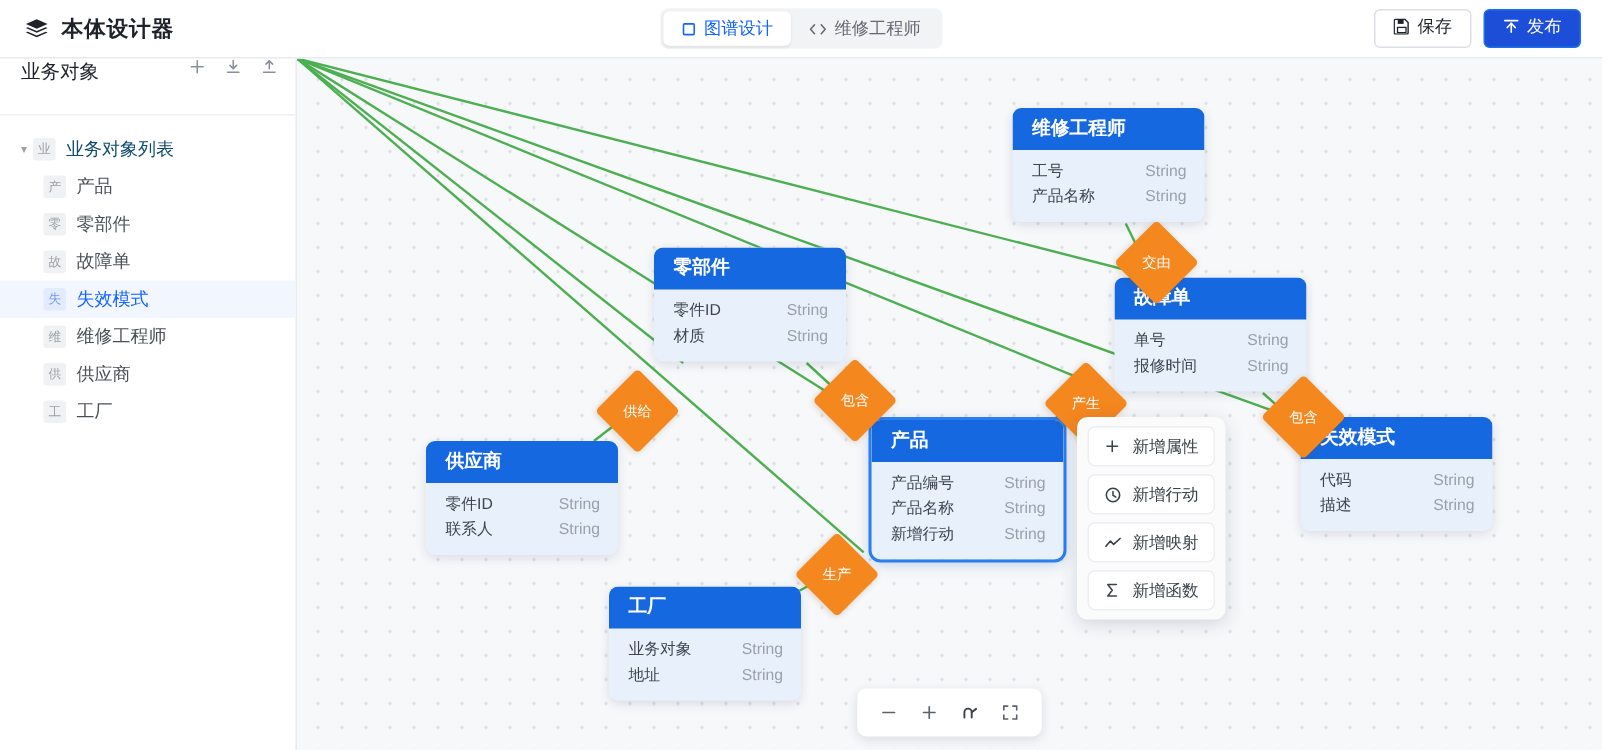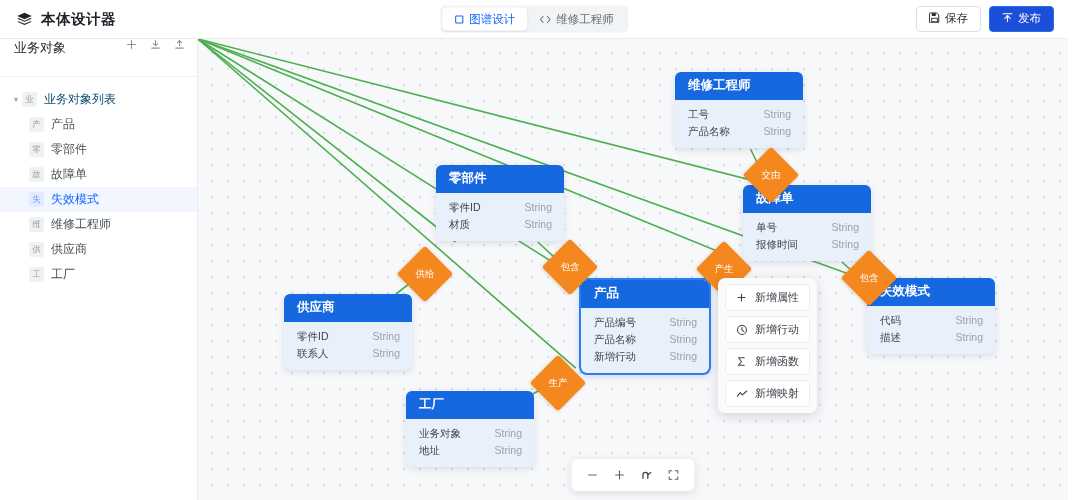--- a/index.html
+++ b/index.html
@@ -442,33 +442,33 @@
             <span class="ci">
               <svg width="12" height="12" viewBox="0 0 14 14" fill="none" stroke="#3b4149" stroke-width="1.2">
                 <circle cx="7" cy="7" r="5.2"></circle>
                 <polyline points="7,4.2 7,7.2 9.2,8.6" stroke-linecap="round"></polyline>
               </svg>
             </span>
             <span>新增行动</span>
           </div>
           <div class="ctxitem">
             <span class="ci">
+              <svg width="12" height="12" viewBox="0 0 14 14" fill="none" stroke="#3b4149" stroke-width="1.3" stroke-linecap="round" stroke-linejoin="round">
+                <polyline points="1.5,9.5 5,5.5 7.5,8 12.5,3.5"></polyline>
+              </svg>
+            </span>
+            <span>新增映射</span>
+          </div>
+          <div class="ctxitem">
+            <span class="ci">
               <svg width="11" height="11" viewBox="0 0 14 14" fill="none" stroke="#3b4149" stroke-width="1.3" stroke-linecap="round" stroke-linejoin="round">
                 <polyline points="10.5,2.2 3.2,2.2 7,7 3.2,11.8 10.5,11.8"></polyline>
               </svg>
             </span>
             <span>新增函数</span>
-          </div>
-          <div class="ctxitem">
-            <span class="ci">
-              <svg width="12" height="12" viewBox="0 0 14 14" fill="none" stroke="#3b4149" stroke-width="1.3" stroke-linecap="round" stroke-linejoin="round">
-                <polyline points="1.5,9.5 5,5.5 7.5,8 12.5,3.5"></polyline>
-              </svg>
-            </span>
-            <span>新增映射</span>
           </div>
         </div>
 
       <div class="zoombar">
         <span class="zb">
           <svg width="12" height="12" viewBox="0 0 14 14" stroke="#5c6268" stroke-width="1.3" stroke-linecap="round">
               <line x1="2.5" y1="7" x2="11.5" y2="7"></line>
             </svg>
         </span>
         <span class="zb">

